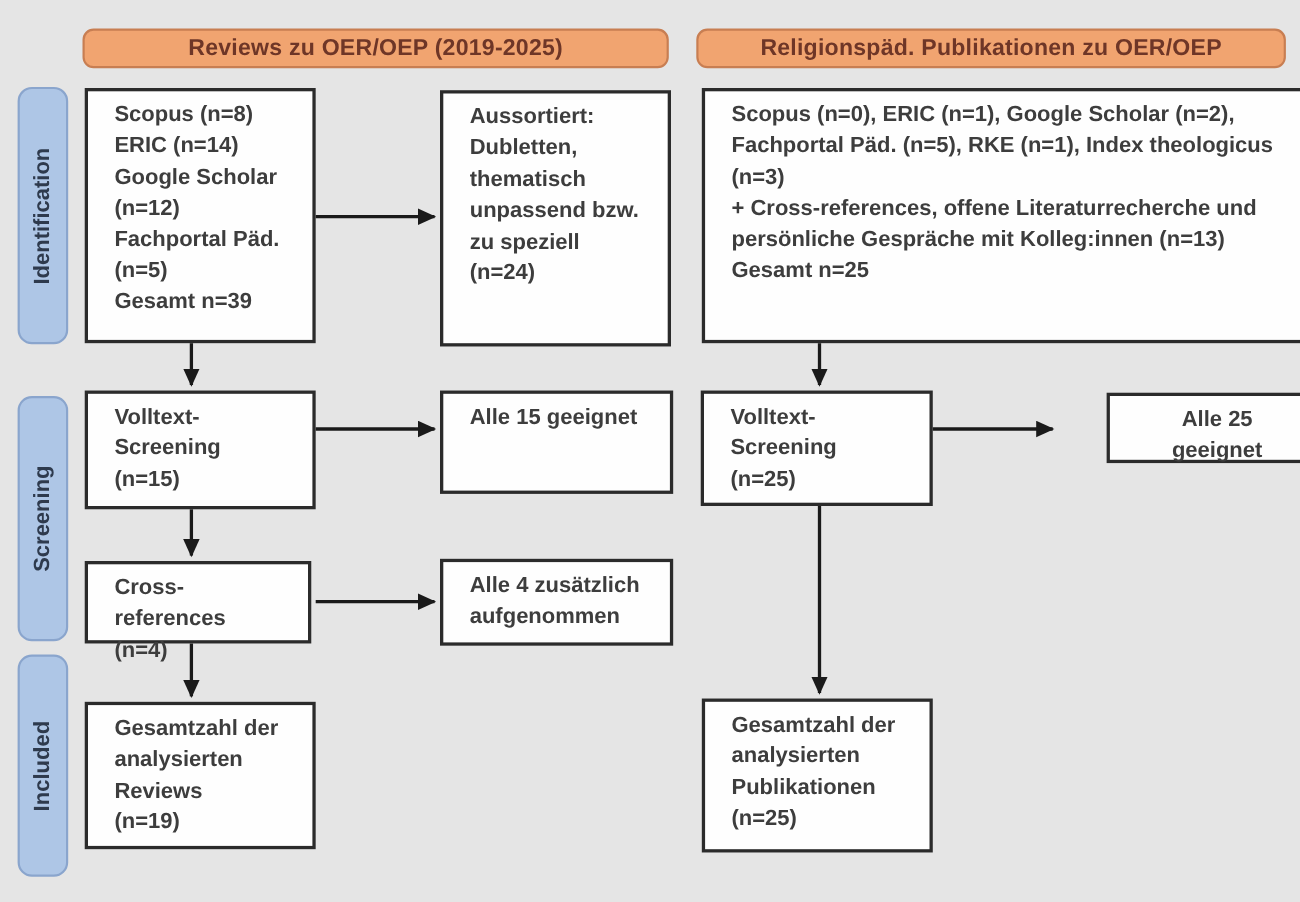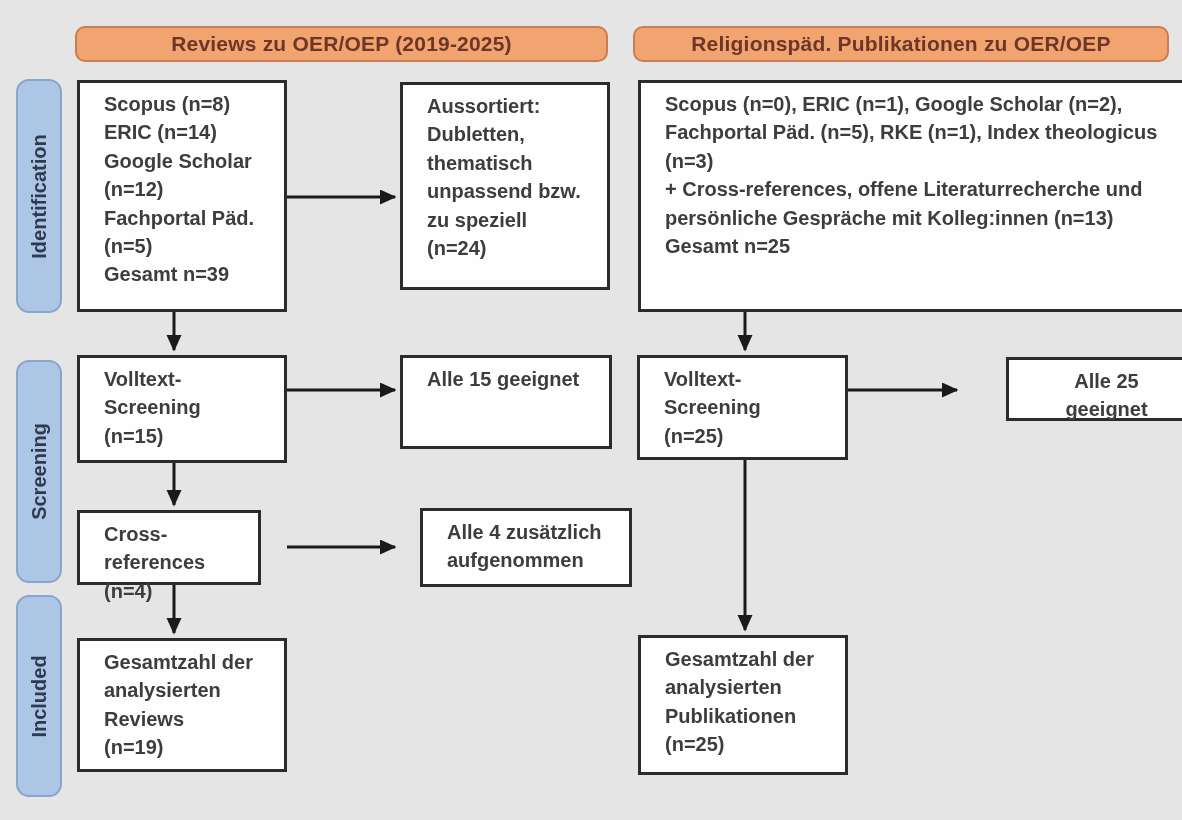--- a/index.html
+++ b/index.html
@@ -50,33 +50,33 @@
     <span>Included</span>
   </div>
 
   <div class="box" style="left:77px; top:80px; width:210px; height:232px;">Scopus (n=8)
 ERIC (n=14)
 Google Scholar
 (n=12)
 Fachportal Päd.
 (n=5)
 Gesamt n=39</div>
-  <div class="box" style="left:400px; top:82px; width:210px; height:208px;">Aussortiert:
+  <div class="box" style="left:400px; top:82px; width:210px; height:233px;">Aussortiert:
 Dubletten,
 thematisch
 unpassend bzw.
 zu speziell
 (n=24)</div>
   <div class="box" style="left:77px; top:355px; width:210px; height:108px;">Volltext-
 Screening
 (n=15)</div>
   <div class="box" style="left:400px; top:355px; width:212px; height:94px;">Alle 15 geeignet</div>
-  <div class="box" style="left:77px; top:510px; width:184px; height:75px;">Cross-references
+  <div class="box" style="left:77px; top:510px; width:206px; height:75px;">Cross-references
 (n=4)</div>
-  <div class="box" style="left:420px; top:508px; width:212px; height:79px;">Alle 4 zusätzlich
+  <div class="box" style="left:400px; top:508px; width:212px; height:79px;">Alle 4 zusätzlich
 aufgenommen</div>
   <div class="box" style="left:77px; top:638px; width:210px; height:134px;">Gesamtzahl der
 analysierten
 Reviews
 (n=19)</div>
 
   <div class="box" style="left:638px; top:80px; width:584px; height:232px;">Scopus (n=0), ERIC (n=1), Google Scholar (n=2), Fachportal Päd. (n=5), RKE (n=1), Index theologicus (n=3)
 + Cross-references, offene Literaturrecherche und persönliche Gespräche mit Kolleg:innen (n=13)
 Gesamt n=25</div>
   <div class="box" style="left:637px; top:355px; width:211px; height:105px;">Volltext-

